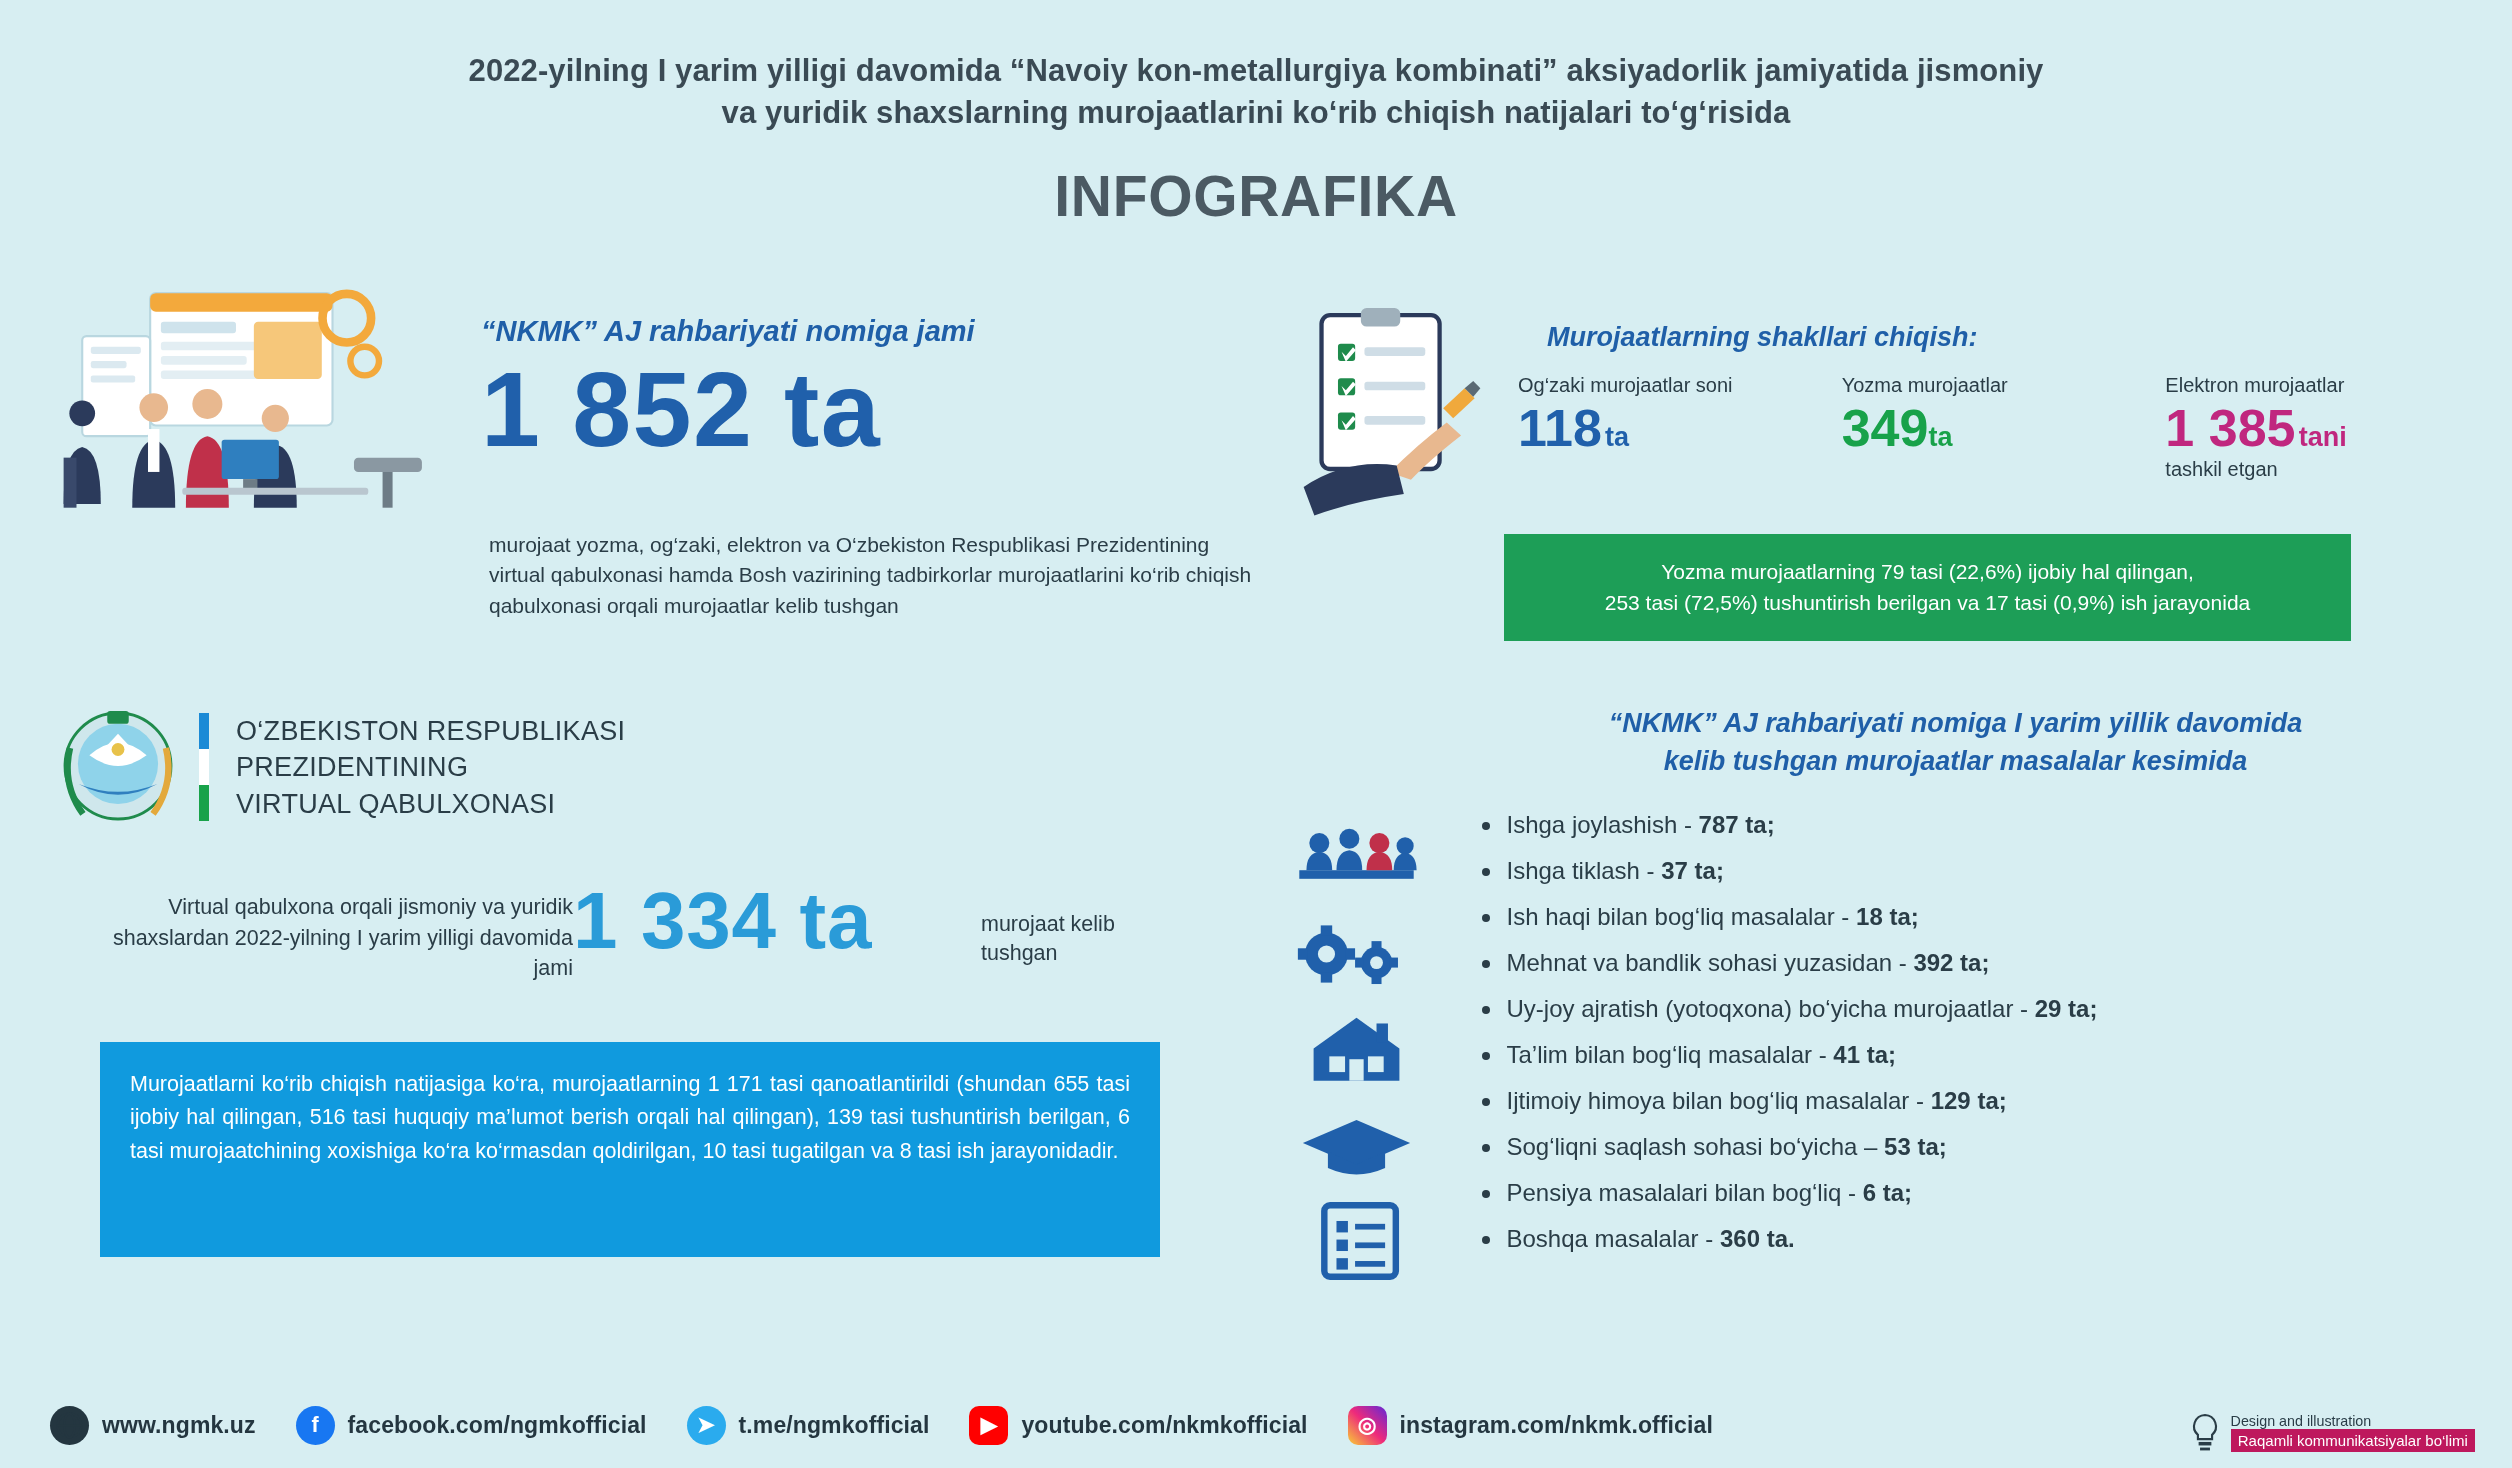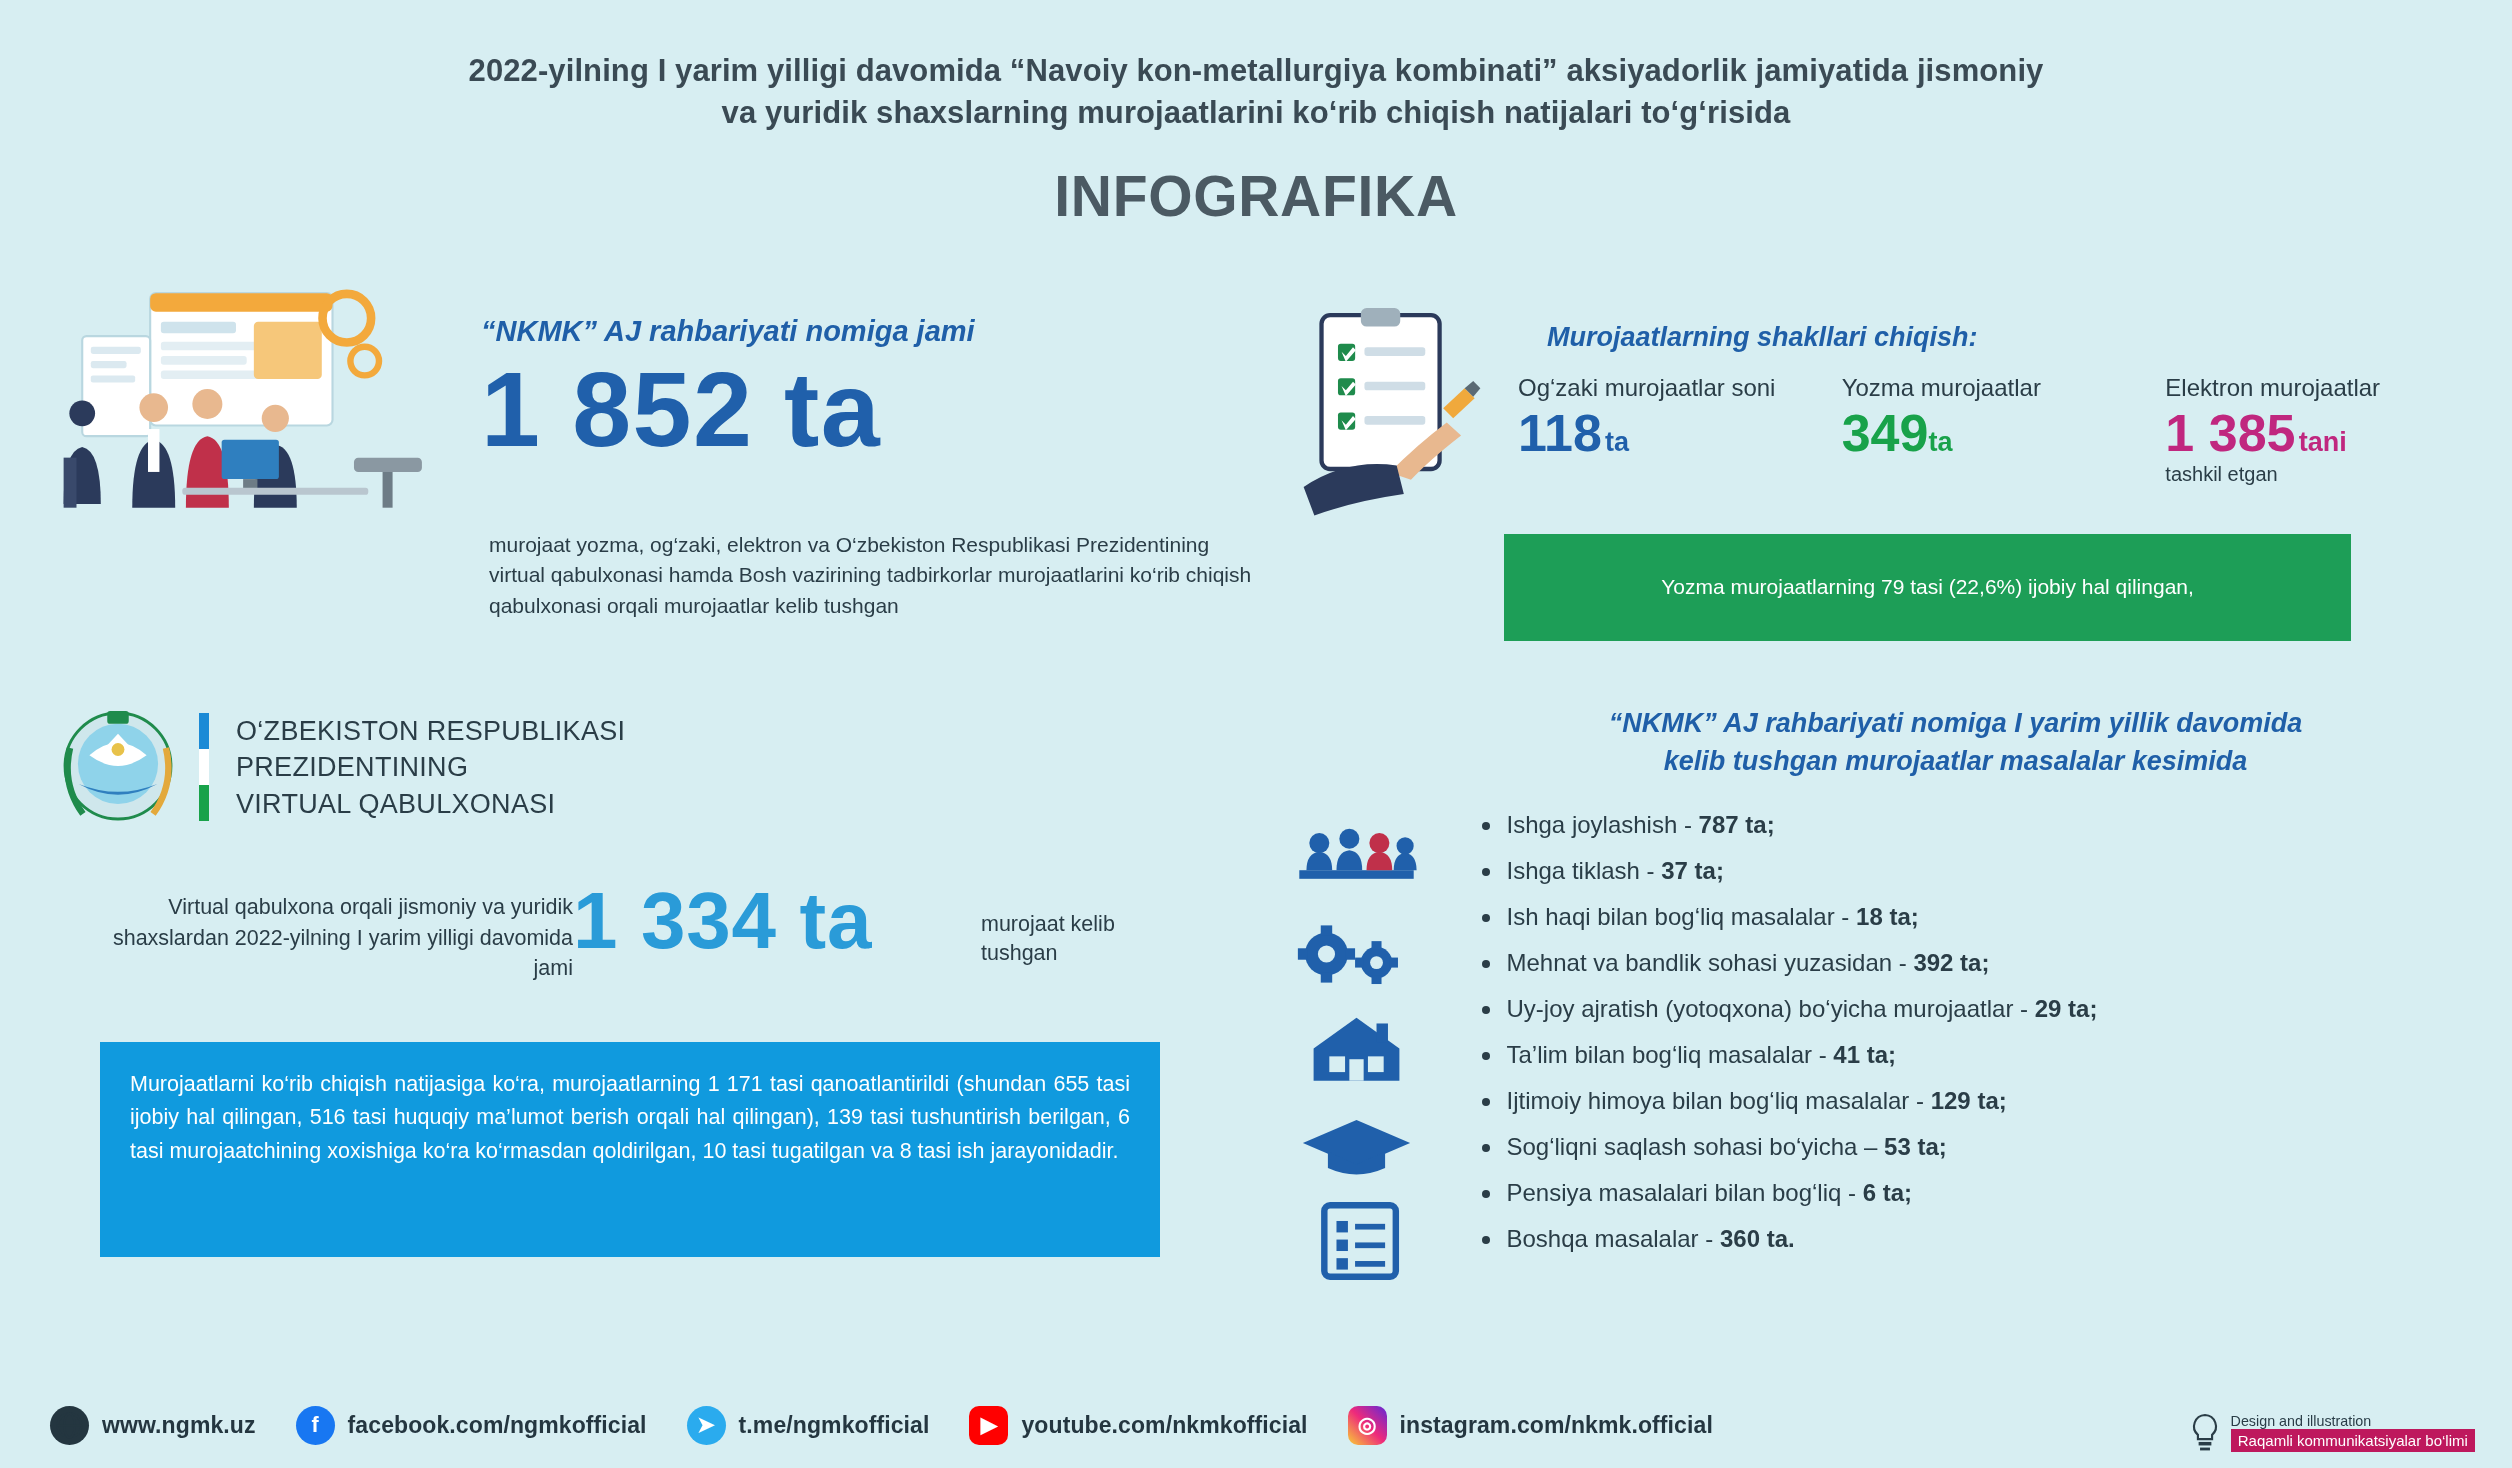--- a/index.html
+++ b/index.html
@@ -147,21 +147,21 @@
   }
   .b3-cols {
     position: absolute;
     left: 1518px; top: 372px;
     width: 945px;
     display: flex;
     gap: 26px;
   }
   .b3-col { width: 301px; }
   .b3-label {
-    font-size: 24px;
+    font-size: 20px;
     color: #2a3d47;
     line-height: 1.3;
   }
   .b3-val {
     font-weight: bold;
     white-space: nowrap;
   }
   .b3-val .num { font-size: 52px; }
   .b3-val .unit { font-size: 27px; }
   .c-blue .num, .c-blue .unit { color: #2060ab; }
@@ -418,20 +418,21 @@
         <span class="num">1 385</span>
         <span class="unit">tani</span>
       </div>
       <div class="b3-sub">tashkil etgan</div>
     </div>
   </div>
 
   <div class="green-box">
     <p>
       <span>Yozma murojaatlarning 79 tasi (22,6%) ijobiy hal qilingan,</span><br>
+      <span>253 tasi (72,5%) tushuntirish berilgan va 17 tasi (0,9%) ish jarayonida</span>
     </p>
   </div>
 
   <div class="b4-title">
     <div>“NKMK” AJ rahbariyati nomiga I yarim yillik davomida</div>
     <div>kelib tushgan murojaatlar masalalar kesimida</div>
   </div>
 
   <div class="icon-col">
     <div>

